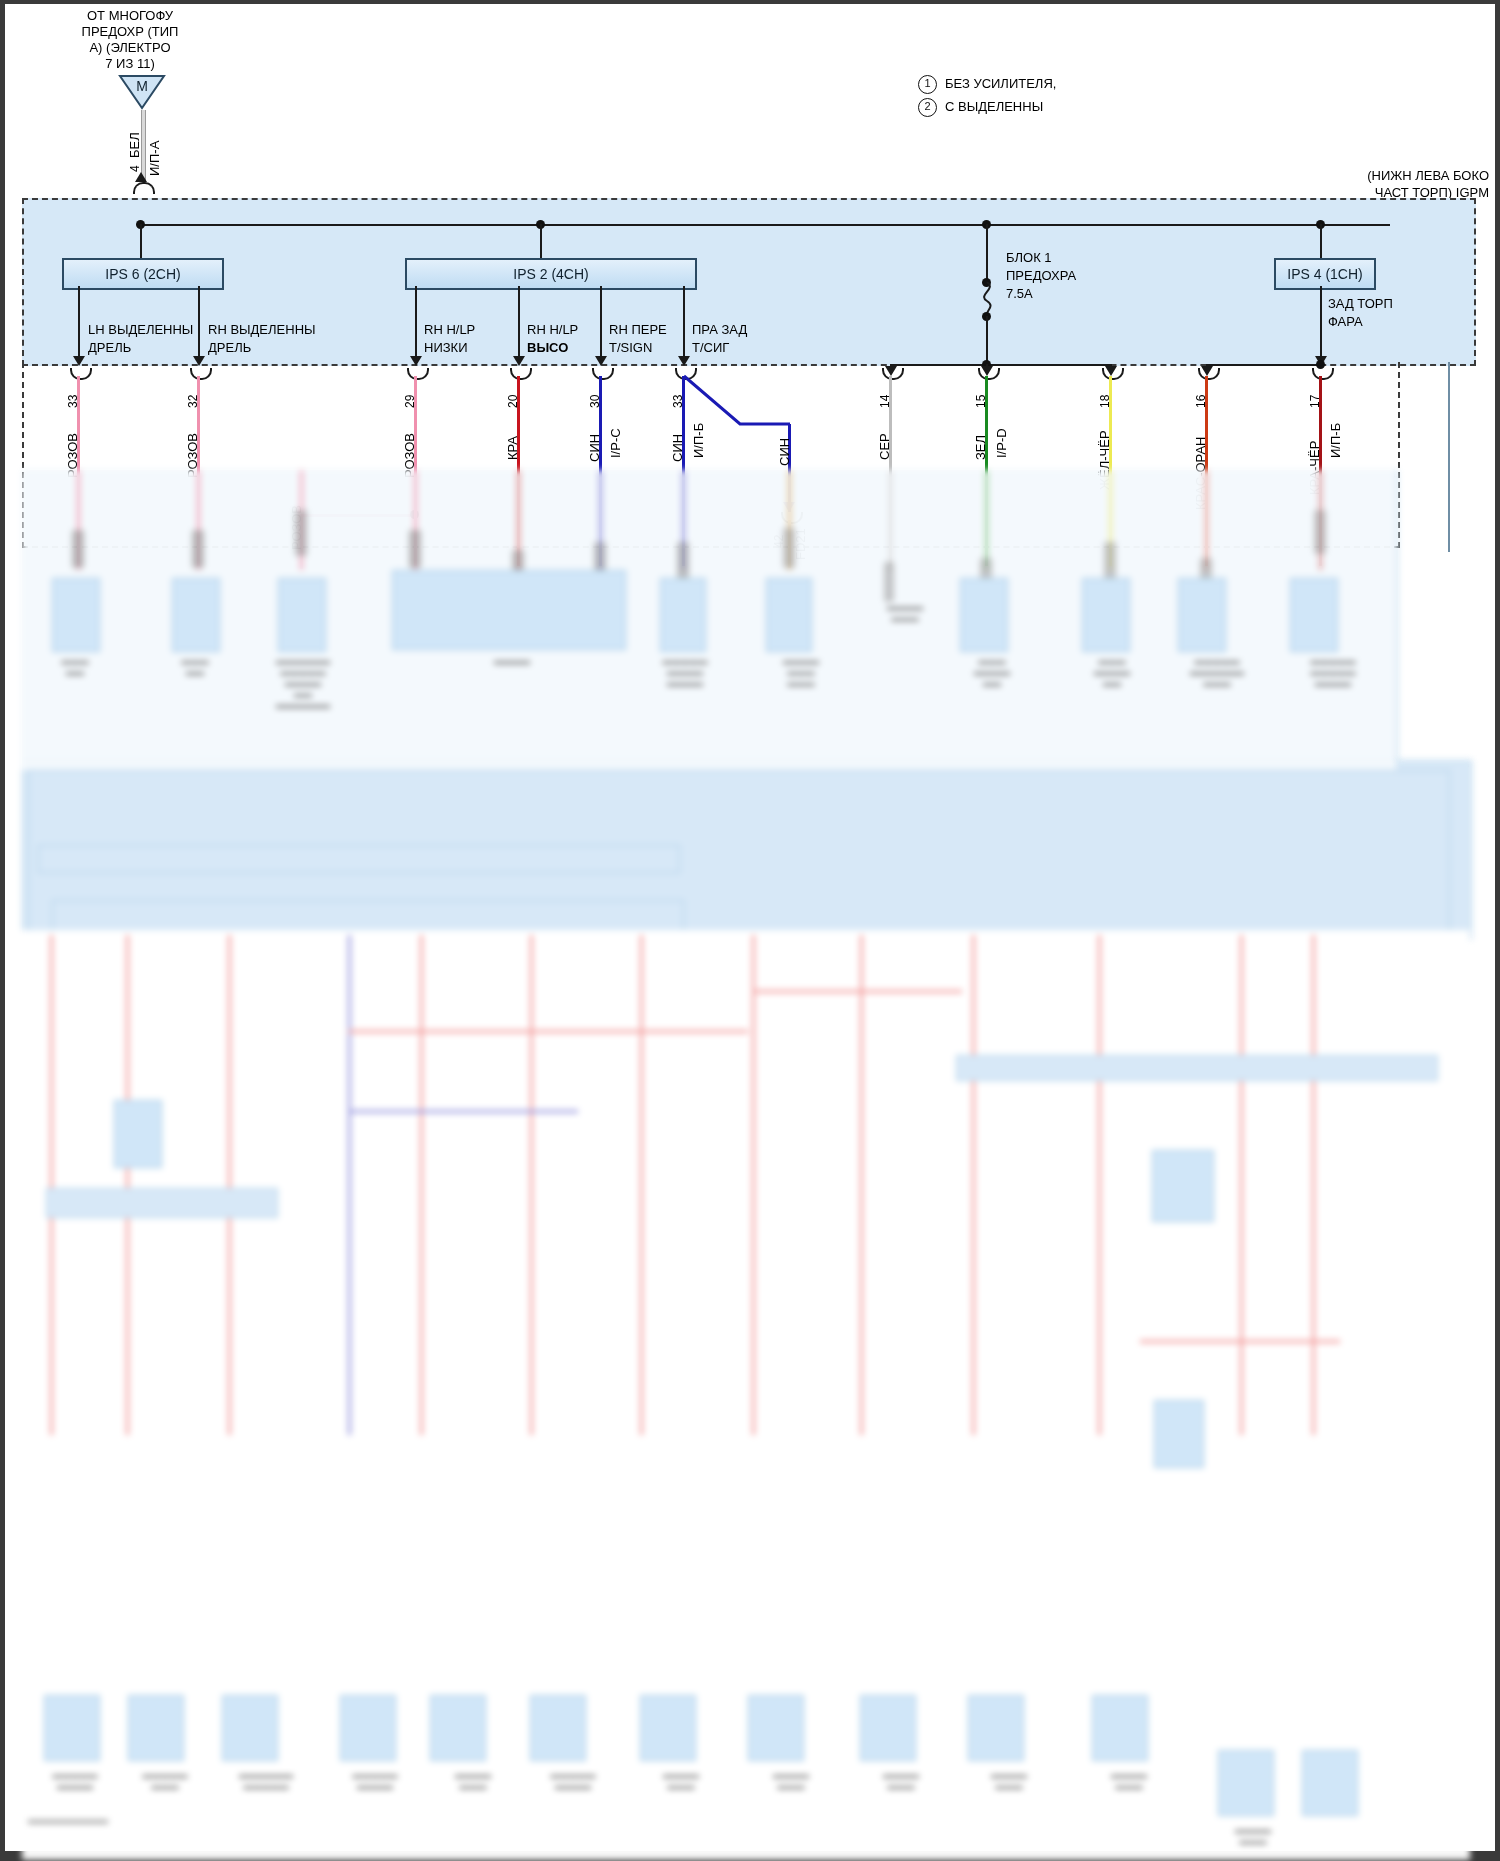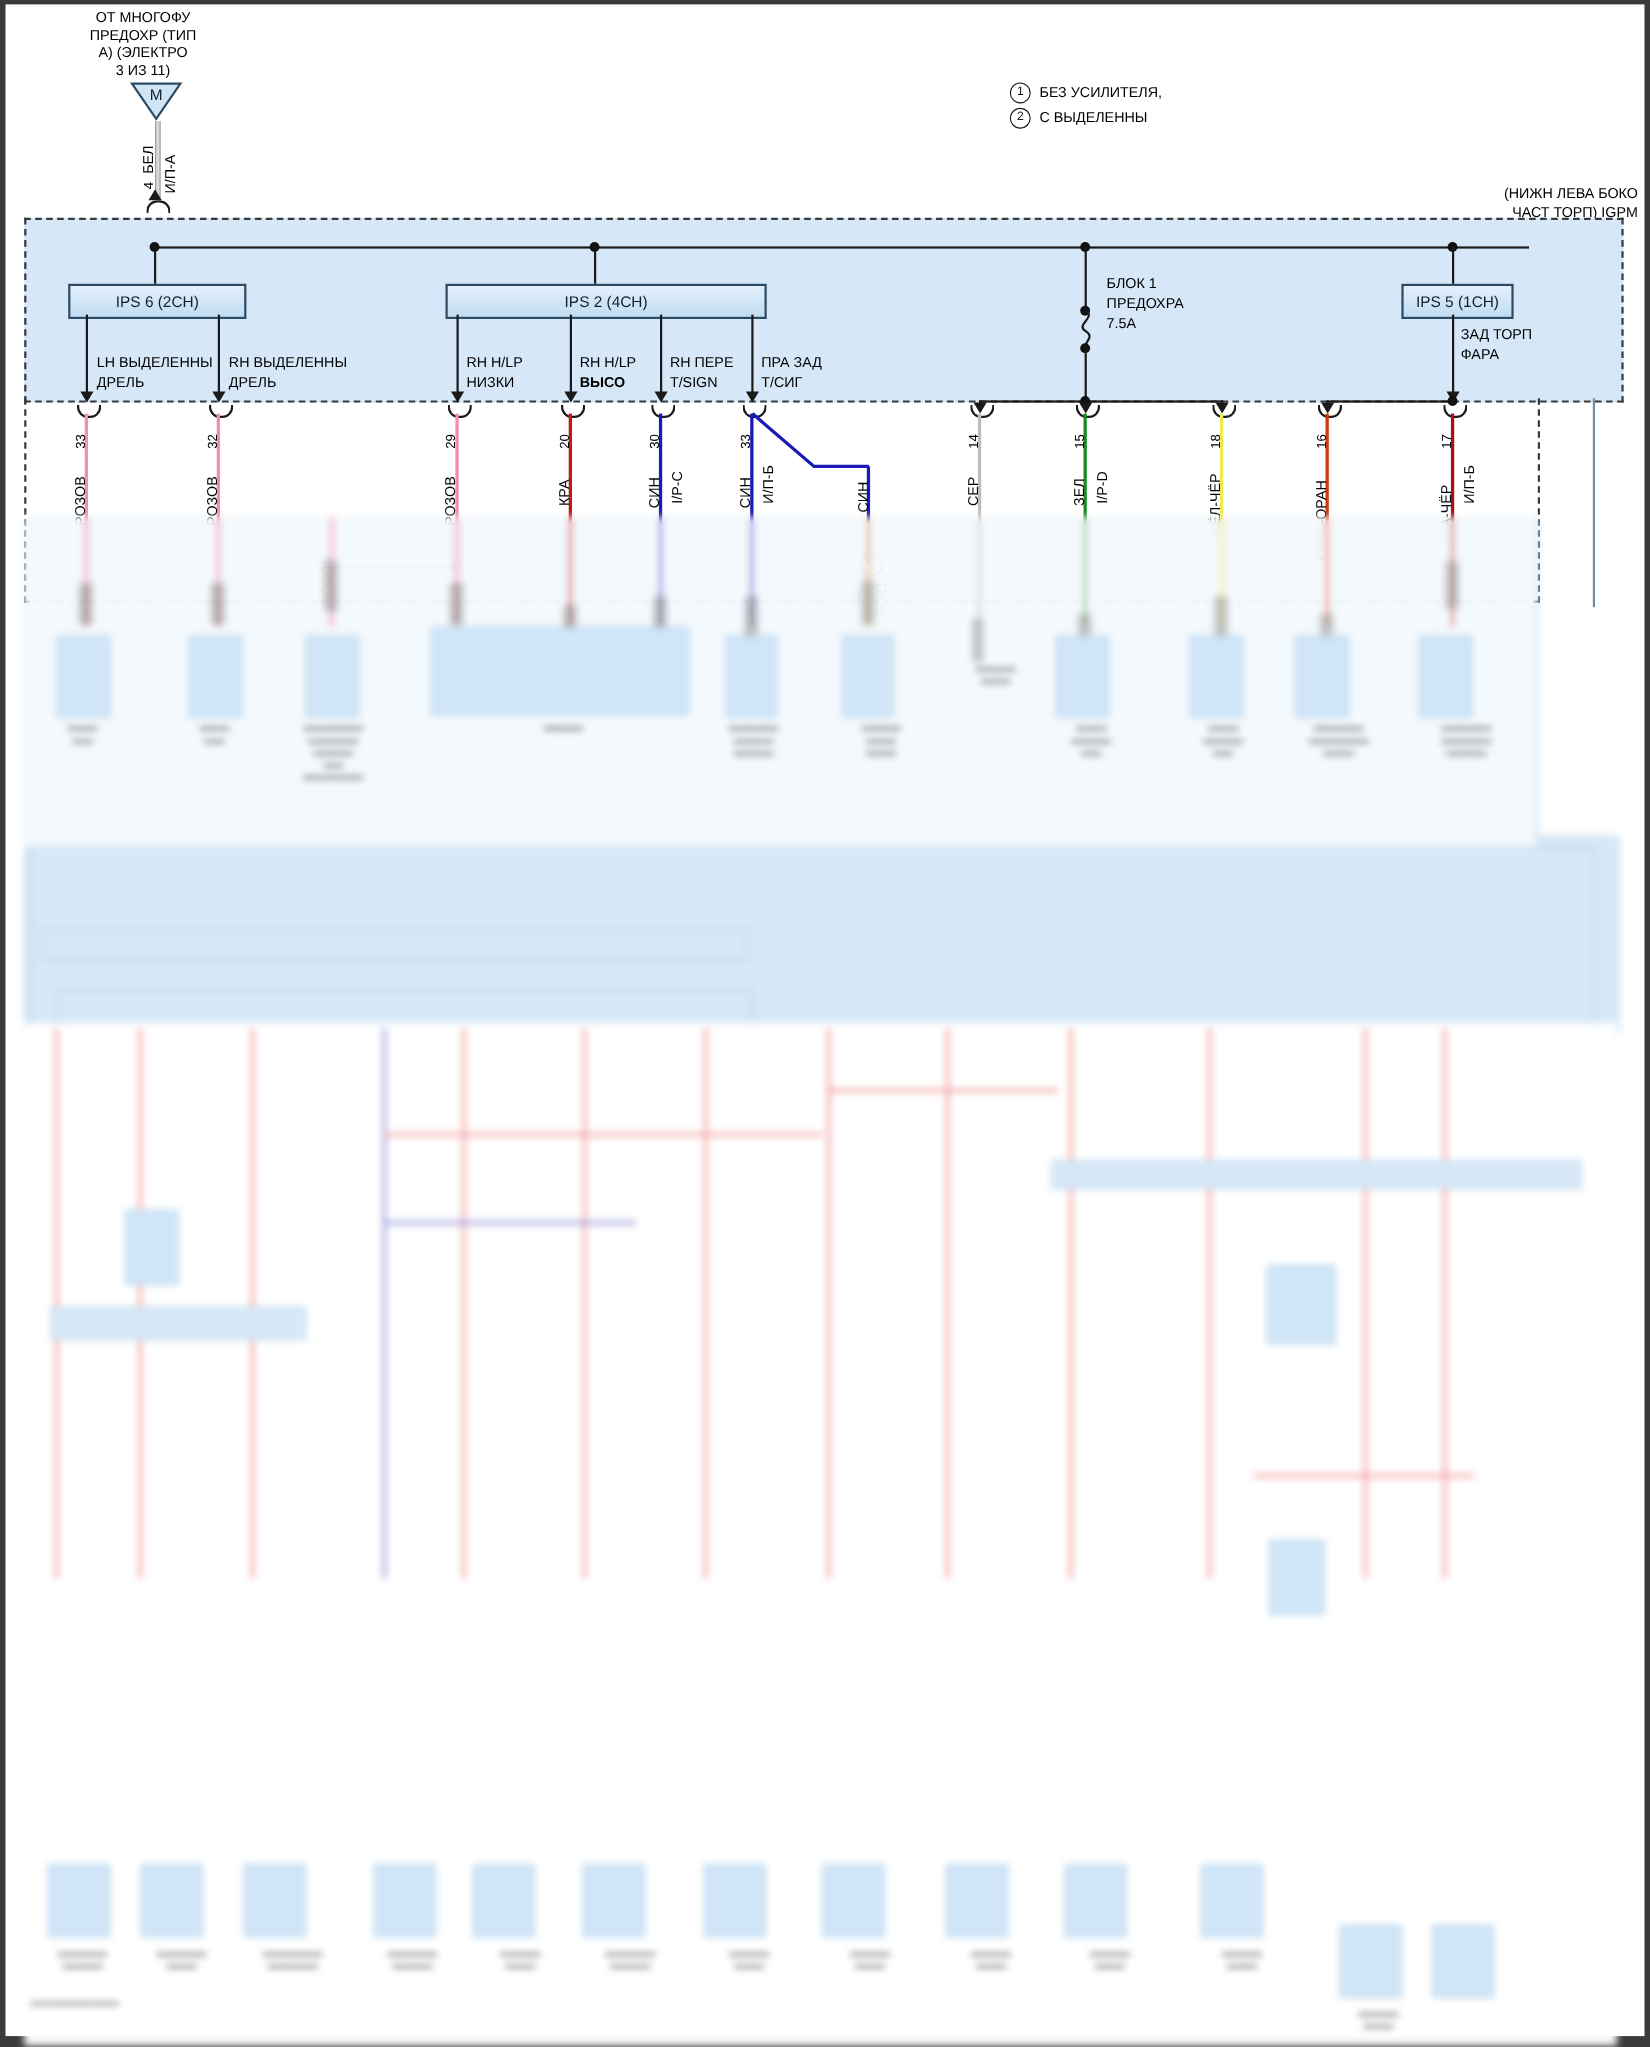--- a/index.html
+++ b/index.html
@@ -66,21 +66,21 @@
 <div id="page">
 
   <div class="edgebar" style="left:0;top:0;width:5px;height:1861px;"></div>
   <div class="edgebar" style="right:0;top:0;width:5px;height:1861px;"></div>
   <div class="edgebar" style="left:0;top:0;width:1500px;height:4px;"></div>
   <div class="edgebar" style="left:0;bottom:0;width:1500px;height:10px;"></div>
 
   <div class="txt c" style="left:55px;top:8px;width:150px;font-size:13px;">ОТ МНОГОФУ</div>
   <div class="txt c" style="left:55px;top:24px;width:150px;font-size:13px;">ПРЕДОХР (ТИП</div>
   <div class="txt c" style="left:55px;top:40px;width:150px;font-size:13px;">А) (ЭЛЕКТРО</div>
-  <div class="txt c" style="left:55px;top:56px;width:150px;font-size:13px;">3 ИЗ 11)</div>
+  <div class="txt c" style="left:55px;top:56px;width:150px;font-size:13px;">7 ИЗ 11)</div>
 
   <div class="triwrap" style="left:118px;top:74px;">
     <svg width="48" height="36" viewBox="0 0 48 36">
       <polygon points="2,2 46,2 24,34" fill="#cfe4f5" stroke="#2b4a63" stroke-width="2"></polygon>
     </svg>
   </div>
   <div class="txt c" style="left:118px;top:79px;width:48px;font-size:14px;color:#10212e;">M</div>
 
   <div class="wire" style="left:140.5px;top:110px;height:72px;background:#d9d9d9;border-left:1px solid #9a9a9a;border-right:1px solid #9a9a9a;"></div>
   <div class="vtxt" style="left:128px;top:158px;">БЕЛ</div>
@@ -112,21 +112,21 @@
   <div class="vline" style="left:986px;top:224px;height:36px;"></div>
   <div class="vline" style="left:1320px;top:224px;height:34px;"></div>
 
   <div class="ips" style="left:62px;top:258px;width:158px;height:28px;">
     <span>IPS 6 (2CH)</span>
   </div>
   <div class="ips" style="left:405px;top:258px;width:288px;height:28px;">
     <span>IPS 2 (4CH)</span>
   </div>
   <div class="ips" style="left:1274px;top:258px;width:98px;height:28px;">
-    <span>IPS 5 (1CH)</span>
+    <span>IPS 4 (1CH)</span>
   </div>
 
   <div class="vline" style="left:986px;top:260px;height:22px;"></div>
   <div class="dot" style="left:982px;top:278px;"></div>
   <div class="fuse" style="left:976px;top:282px;">
     <svg width="22" height="32" viewBox="0 0 22 32">
       <path d="M11 0 C 21 7, 1 13, 11 19 C 19 24, 11 28, 11 32" fill="none" stroke="#1a1a1a" stroke-width="2"></path>
     </svg>
   </div>
   <div class="dot" style="left:982px;top:312px;"></div>

